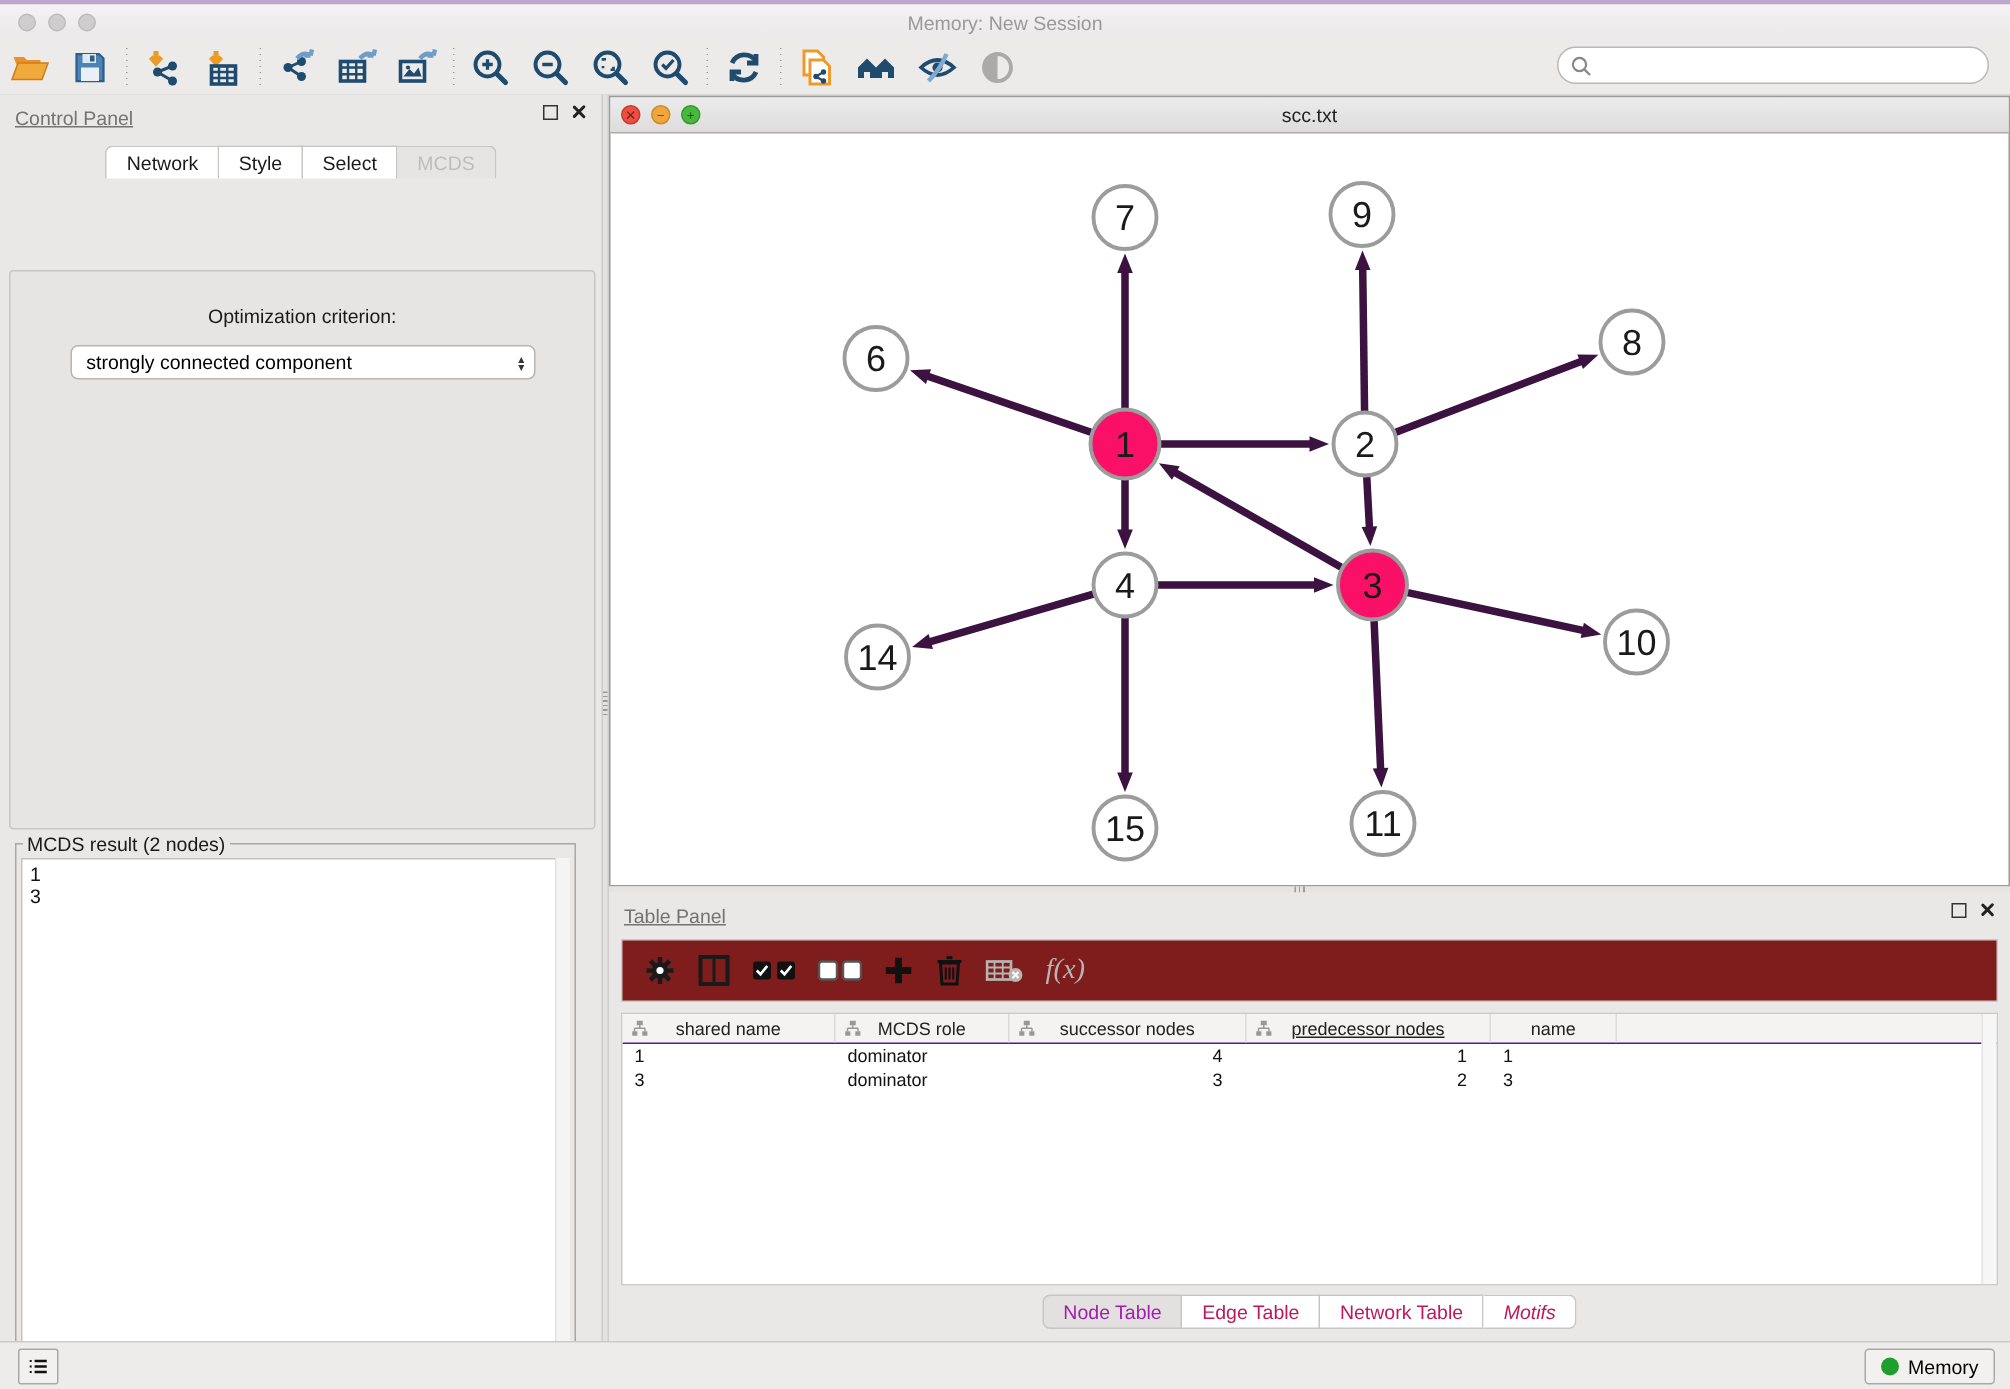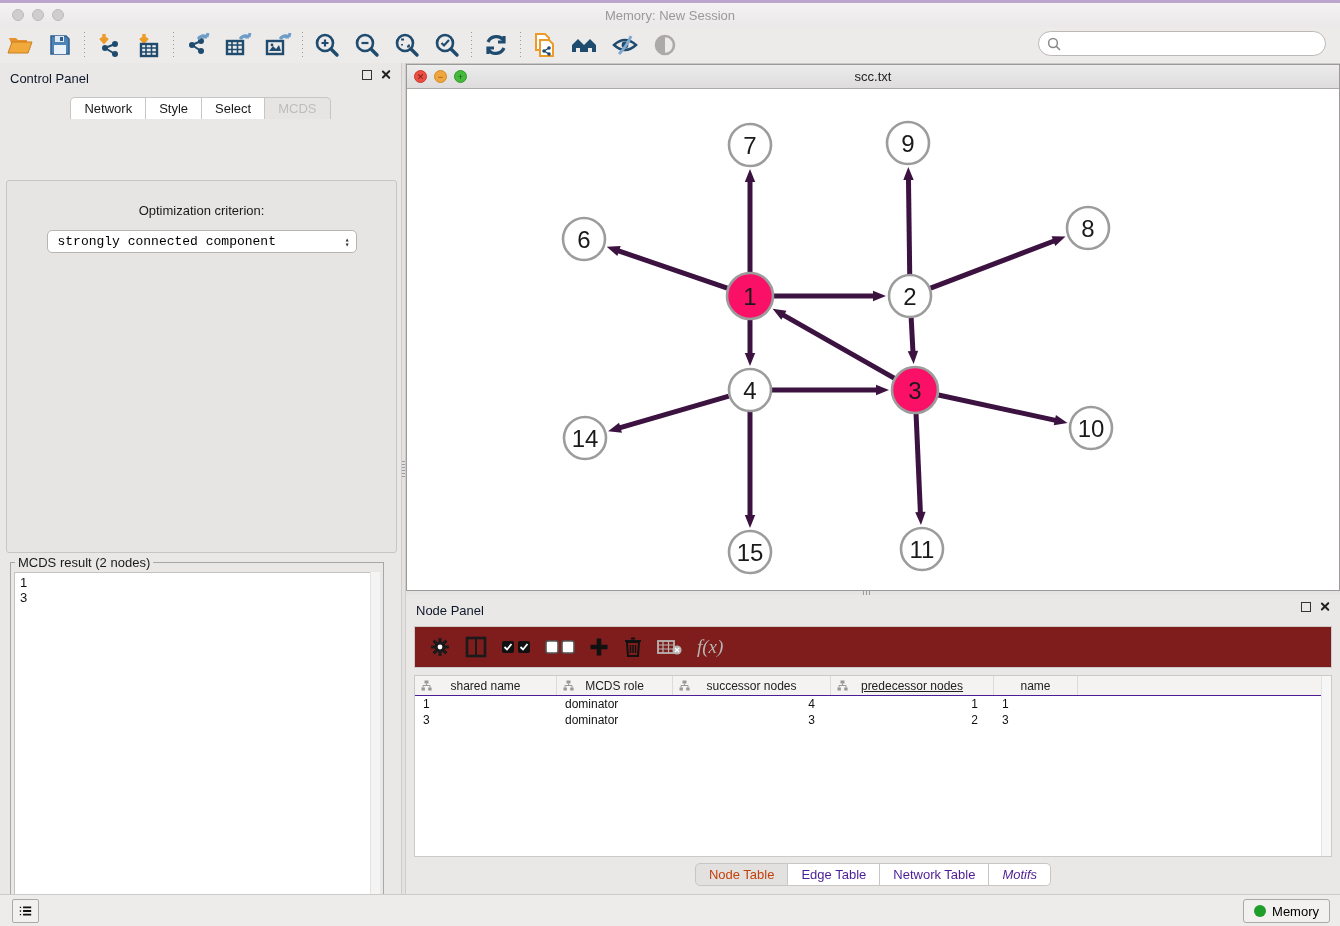--- a/index.html
+++ b/index.html
@@ -17,34 +17,34 @@
   .tb-sep{width:1px;height:26px;margin:0 4px;background-image:linear-gradient(#9a9a9a 25%,transparent 25%);background-size:1px 4px;}
   .search-wrap{position:absolute;right:14px;top:4px;width:288px;height:25px;background:#fff;border:1px solid #BBB8B6;border-radius:13px;display:flex;align-items:center;padding:0 8px;box-sizing:border-box;}
   .search-wrap input{border:none;outline:none;flex:1;font-size:13px;background:transparent;margin-left:6px;}
   
   .main{position:absolute;left:0;top:63px;width:1340px;height:831px;}
   .vsplit{position:absolute;left:401px;top:0;width:5px;height:831px;background:#E4E2E0;border-left:1px solid #CFCDCB;border-right:1px solid #CFCDCB;box-sizing:border-box;}
   .vsplit .grip{position:absolute;left:0px;top:398px;width:3px;height:16px;background:repeating-linear-gradient(#9b9b9b 0 1px,transparent 1px 3px);}
   
   .control-panel{position:absolute;left:0;top:0;width:401px;height:831px;background:#E9E8E6;}
   .panel-header{height:26px;display:flex;align-items:center;padding:2px 10px 0;position:relative;}
-  .panel-header .ph-title{font-size:13px;color:#0f172a;}
+  .panel-header .ph-title{font-size:13px;color:#737373;text-decoration:underline;}
   .ph-icons{position:absolute;right:10px;top:6px;display:flex;gap:8px;align-items:center;}
   .float-box{width:10px;height:10px;border:1.5px solid #333;box-sizing:border-box;display:inline-block;cursor:pointer;}
   .close-x{width:11px;height:11px;position:relative;display:inline-block;cursor:pointer;}
   .close-x::before,.close-x::after{content:"";position:absolute;left:5px;top:0;width:2.4px;height:11px;background:#222;border-radius:1px;}
   .close-x::before{transform:rotate(45deg);} .close-x::after{transform:rotate(-45deg);}
   .cp-tabs{position:relative;height:22px;margin-top:6px;display:flex;justify-content:center;z-index:2;}
   .cp-tab{font-size:13px;padding:3px 13px;background:#fff;border:1px solid #C8C6C4;border-bottom:none;color:#1a1a1a;cursor:pointer;}
   .cp-tab:first-child{border-radius:5px 0 0 0;}
   .cp-tab + .cp-tab{border-left:none;}
   .cp-tab.active{background:#E7E5E3;color:#BFBDBB;border-radius:0 5px 0 0;}
   .cp-body{position:absolute;left:6px;top:117px;width:389px;height:371px;background:#E7E5E3;border:1px solid #C8C6C4;border-radius:3px;}
   .opt-label{text-align:center;margin-top:22px;font-size:13px;color:#1a1a1a;}
-  .opt-select{margin:12px auto 0;width:310px;height:23px;background:#fff;border:1px solid #B7B5B3;border-radius:5px;display:flex;align-items:center;padding:0 6px 0 10px;box-sizing:border-box;font-size:13px;cursor:pointer;font-family:Liberation Mono, monospace;}
+  .opt-select{margin:12px auto 0;width:310px;height:23px;background:#fff;border:1px solid #B7B5B3;border-radius:5px;display:flex;align-items:center;padding:0 6px 0 10px;box-sizing:border-box;font-size:13px;cursor:pointer;}
   .opt-select .sel-text{flex:1;}
   .stepper{display:flex;flex-direction:column;line-height:5px;font-size:8px;color:#333;}
   .cp-buttons{display:flex;justify-content:center;gap:14px;margin-top:12px;}
   .cp-btn{font-size:13px;background:#fff;border:1px solid #B7B5B3;border-radius:5px;padding:3px 14px;cursor:pointer;font-family:inherit;}
   .mcds-result{position:absolute;left:10px;top:492px;width:372px;height:378px;border:1px solid #A9A7A5;margin:0;padding:0;background:#E9E8E6;}
   .mcds-result legend{font-size:13px;padding:0 3px;margin-left:4px;color:#1a1a1a;}
   .mcds-text{position:absolute;left:3px;top:2px;right:3px;bottom:3px;background:#fff;border:1px solid #C5C3C1;font-size:13px;padding:2px 5px;white-space:pre-line;overflow:auto;color:#111;}
   .mcds-sb{position:absolute;right:3px;top:2px;width:9px;bottom:3px;background:#F4F4F4;border-left:1px solid #E2E2E2;}
   
   .net-window{position:absolute;left:406px;top:1px;width:934px;height:527px;background:#fff;border:1px solid #9D9B99;box-sizing:border-box;}
@@ -66,25 +66,25 @@
   .fx-label{font-family:"Liberation Serif",serif;font-style:italic;font-size:19px;color:#B7B5B3;}
   .tp-table{position:absolute;left:8px;top:80px;width:918px;height:182px;background:#fff;border:1px solid #CCCAC8;box-sizing:border-box;overflow:hidden;}
   .thead{display:flex;height:19px;border-bottom:1px solid #4c1d95;background:#F4F3F2;}
   .th{position:relative;font-size:12px;color:#222;display:flex;align-items:center;justify-content:center;border-right:1px solid #DDDBD9;box-sizing:border-box;cursor:pointer;}
   .th svg{position:absolute;left:6px;top:4px;}
   .trow{display:flex;height:16px;font-size:12px;color:#111;}
   .td{box-sizing:border-box;padding:1px 8px 0;cursor:text;}
   .td.right{text-align:right;padding-right:16px;}
   .tp-sb{position:absolute;right:0;top:0;width:9px;height:100%;background:#F6F6F6;border-left:1px solid #E3E3E3;}
   .tp-tabs{position:absolute;left:0;right:0;top:268px;display:flex;justify-content:center;}
-  .tp-tab{font-size:13px;padding:3px 13px;background:#fff;border:1px solid #C8C6C4;color:#4c1d95;cursor:pointer;}
+  .tp-tab{font-size:13px;padding:3px 13px;background:#fff;border:1px solid #C8C6C4;color:#be185d;cursor:pointer;}
   .tp-tab:first-child{border-radius:5px 0 0 5px;}
   .tp-tab:last-child{border-radius:0 5px 5px 0;font-style:italic;}
   .tp-tab + .tp-tab{border-left:none;}
-  .tp-tab.active{background:#E3E1DF;color:#c2410c;}
+  .tp-tab.active{background:#E3E1DF;color:#a21caf;}
   
   .statusbar{position:absolute;left:0;top:894px;width:1340px;height:32px;background:#EDECEA;border-top:1px solid #CDCBC9;}
   .list-btn{position:absolute;left:12px;top:4px;width:27px;height:24px;background:#F2F1F0;border:1px solid #ABA9A7;border-radius:2px;display:flex;align-items:center;justify-content:center;cursor:pointer;}
   .memory-btn{position:absolute;right:10px;top:4px;height:24px;background:#F2F1F0;border:1px solid #ABA9A7;border-radius:3px;display:flex;align-items:center;gap:6px;padding:0 10px;font-size:13px;cursor:pointer;font-family:inherit;}
   .mem-dot{width:12px;height:12px;border-radius:50%;background:#1F9E2C;}
 </style>
 </head>
 <body>
 
 <div class="app">
@@ -335,21 +335,21 @@
           <text x="515" y="461" dy="0.36em" text-anchor="middle" font-size="24" fill="#1A1A1A" font-family="&quot;Liberation Sans&quot;,sans-serif">11</text>
         </svg>
     </div>
 
     <div class="hsplit">
         <span class="grip"></span>
       </div>
 
     <div class="table-panel">
       <div class="panel-header">
-        <span class="ph-title">Node Panel</span>
+        <span class="ph-title">Table Panel</span>
         <span class="ph-icons">
           <span class="float-box"></span>
           <span class="close-x"></span>
         </span>
       </div>
       <div class="tp-toolbar">
         <button class="tp-ic">
           <svg width="22" height="22" viewBox="0 0 22 22">
             <g fill="#1a1a1a">
                 <circle cx="11" cy="11" r="5.5"></circle>

